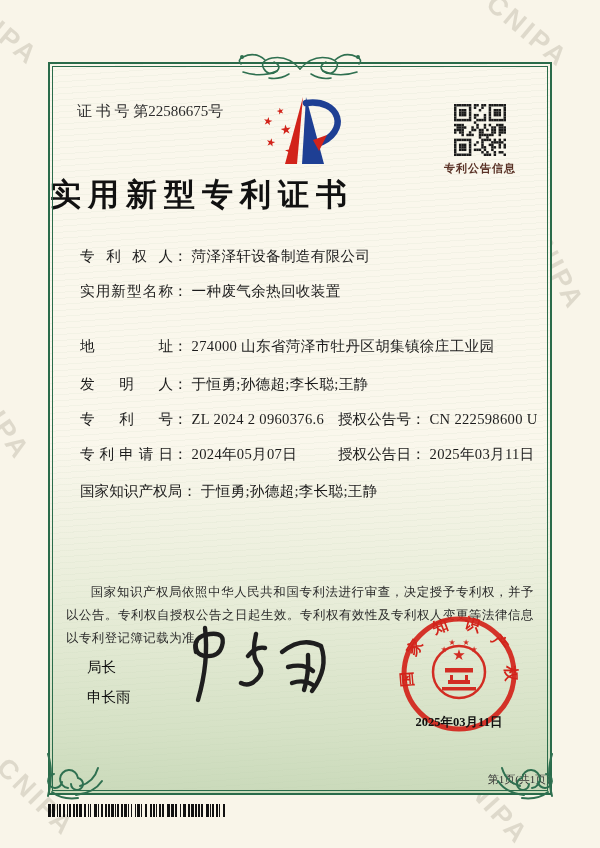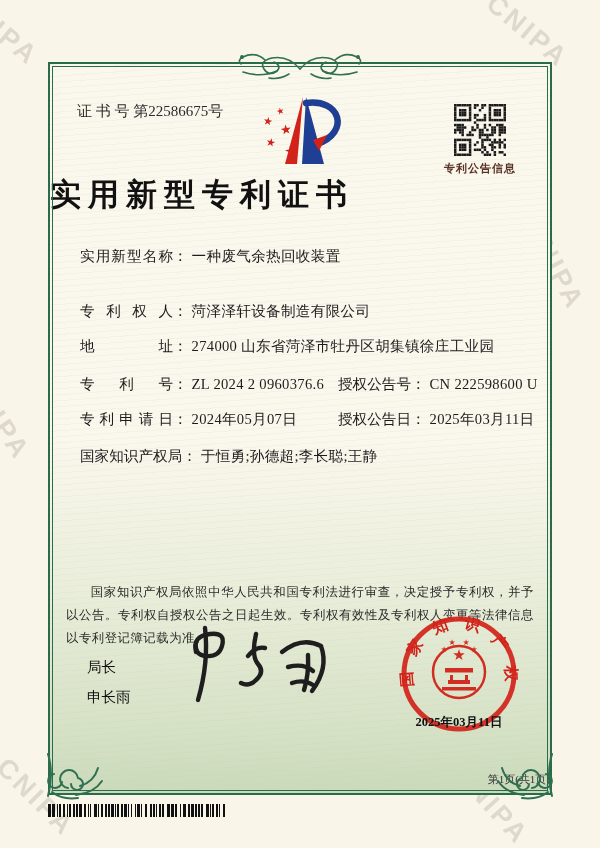--- a/index.html
+++ b/index.html
@@ -345,28 +345,31 @@
       <rect x="32.19047619047619" y="49.523809523809526" width="2.4761904761904763" height="2.4761904761904763" fill="#1a1a1a"></rect>
       <rect x="34.66666666666667" y="49.523809523809526" width="2.4761904761904763" height="2.4761904761904763" fill="#1a1a1a"></rect>
       <rect x="39.61904761904762" y="49.523809523809526" width="2.4761904761904763" height="2.4761904761904763" fill="#1a1a1a"></rect>
       <rect x="49.523809523809526" y="49.523809523809526" width="2.4761904761904763" height="2.4761904761904763" fill="#1a1a1a"></rect>
     </svg>
   <div class="qr-caption">专利公告信息</div>
 
   <div class="title">实用新型专利证书</div>
 
   <div class="fields">
+    <div class="frow">
+      <span class="flabel">专利权人</span><span class="fcolon">：</span><span class="fvalue">菏泽泽轩设备制造有限公司</span>
+    </div>
     <div class="frow gap-big">
       <span class="flabel">实用新型名称</span><span class="fcolon">：</span><span class="fvalue">一种废气余热回收装置</span>
     </div>
-    <div class="frow">
-      <span class="flabel">专利权人</span><span class="fcolon">：</span><span class="fvalue">菏泽泽轩设备制造有限公司</span>
-    </div>
     <div class="frow gap-med">
       <span class="flabel">地址</span><span class="fcolon">：</span><span class="fvalue">274000 山东省菏泽市牡丹区胡集镇徐庄工业园</span>
+    </div>
+    <div class="frow">
+      <span class="flabel">发明人</span><span class="fcolon">：</span><span class="fvalue">于恒勇;孙德超;李长聪;王静</span>
     </div>
     <div class="frow">
       <span class="flabel">专利号</span><span class="fcolon">：</span><span class="fvalue">ZL 2024 2 0960376.6</span>
       <span class="col2">
         <span class="flabel">授权公告号</span><span class="fcolon">：</span><span class="fvalue">CN 222598600 U</span>
       </span>
     </div>
     <div class="frow gap-med2">
       <span class="flabel">专利申请日</span><span class="fcolon">：</span><span class="fvalue">2024年05月07日</span>
       <span class="col2">

